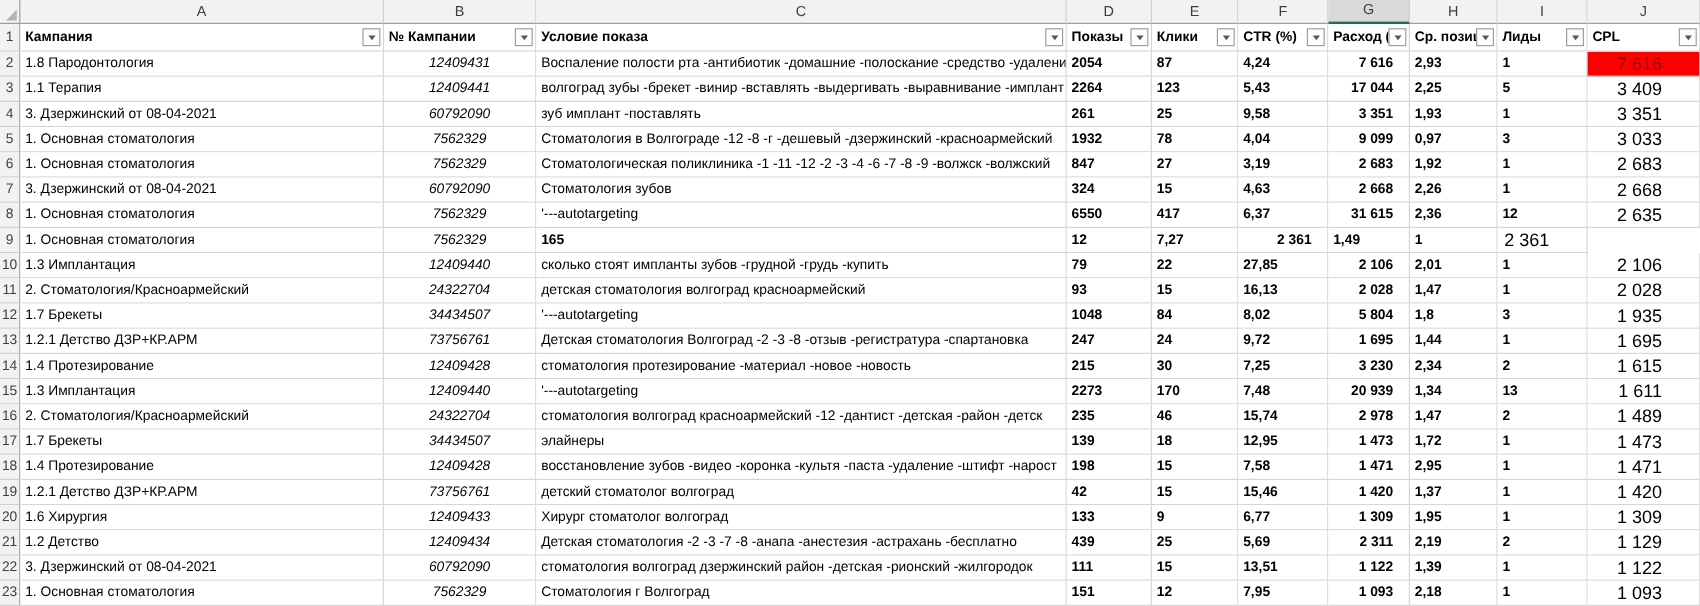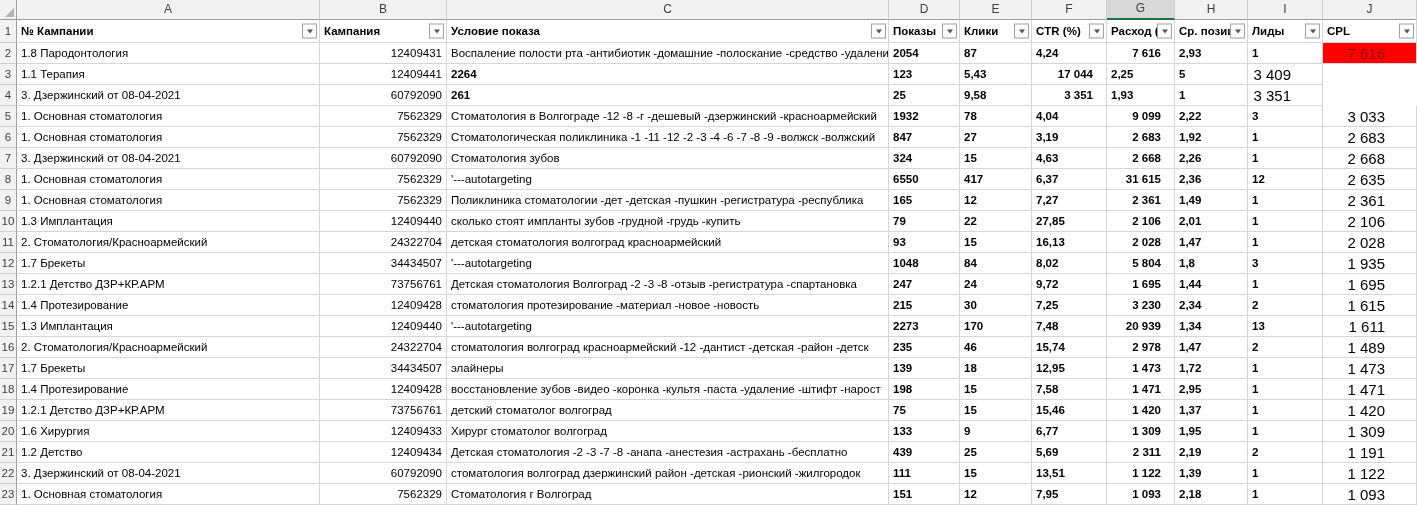--- a/index.html
+++ b/index.html
@@ -44,21 +44,21 @@
   .filter-arrow{width:0;height:0;border-left:3.5px solid transparent;border-right:3.5px solid transparent;border-top:4px solid #555;}
   
   .data-row{height:21px;}
   .cell{
     box-sizing:border-box;font-size:11.5px;color:#000;line-height:20px;
     padding:0 3px 0 4px;white-space:nowrap;overflow:hidden;background:#fff;
     border-right:1px solid #d6d6d6;border-bottom:1px solid #d6d6d6;
   }
   .data-row .gutter-cell{line-height:20px;}
   .c-campaign{}
-  .c-campaign_no{text-align:right;padding-right:4px;}
+  .c-campaign_no{text-align:center;padding-right:4px;font-style:italic;}
   .c-condition{padding-right:0;}
   .c-impressions,.c-clicks,.c-ctr,.c-avg_pos,.c-leads{font-weight:bold;}
   .c-cost{font-weight:bold;text-align:right;padding-right:13px;}
   .c-cpl{text-align:right;font-size:15px;padding-right:31px;line-height:21px;}
   .c-cpl.hl{background:#fe0000;color:#9c0006;}
 </style>
 </head>
 <body>
 
 <div class="sheet">
@@ -73,24 +73,24 @@
       <div class="letter-cell">E</div>
       <div class="letter-cell">F</div>
       <div class="letter-cell selected">G</div>
       <div class="letter-cell">H</div>
       <div class="letter-cell">I</div>
       <div class="letter-cell">J</div>
     </div>
   <div id="grid">
       <div class="grid-row header-row">
         <div class="gutter-cell">1</div>
+        <div class="hcell"><span>Кампания</span><div class="filter-btn">
+            <div class="filter-arrow"></div>
+          </div></div>
         <div class="hcell"><span>№ Кампании</span><div class="filter-btn">
-            <div class="filter-arrow"></div>
-          </div></div>
-        <div class="hcell"><span>Кампания</span><div class="filter-btn">
             <div class="filter-arrow"></div>
           </div></div>
         <div class="hcell"><span>Условие показа</span><div class="filter-btn">
             <div class="filter-arrow"></div>
           </div></div>
         <div class="hcell"><span>Показы</span><div class="filter-btn">
             <div class="filter-arrow"></div>
           </div></div>
         <div class="hcell"><span>Клики</span><div class="filter-btn">
             <div class="filter-arrow"></div>
@@ -121,50 +121,52 @@
         <div class="cell c-ctr">4,24</div>
         <div class="cell c-cost">7 616</div>
         <div class="cell c-avg_pos">2,93</div>
         <div class="cell c-leads">1</div>
         <div class="cell c-cpl hl">7 616</div>
       </div>
       <div class="grid-row data-row">
         <div class="gutter-cell">3</div>
         <div class="cell c-campaign">1.1 Терапия</div>
         <div class="cell c-campaign_no">12409441</div>
+        <div class="cell c-condition">волгоград зубы -брекет -винир -вставлять -выдергивать -выравнивание -имплант</div>
         <div class="cell c-impressions">2264</div>
         <div class="cell c-clicks">123</div>
         <div class="cell c-ctr">5,43</div>
         <div class="cell c-cost">17 044</div>
         <div class="cell c-avg_pos">2,25</div>
         <div class="cell c-leads">5</div>
         <div class="cell c-cpl">3 409</div>
       </div>
       <div class="grid-row data-row">
         <div class="gutter-cell">4</div>
         <div class="cell c-campaign">3. Дзержинский от 08-04-2021</div>
         <div class="cell c-campaign_no">60792090</div>
+        <div class="cell c-condition">зуб имплант -поставлять</div>
         <div class="cell c-impressions">261</div>
         <div class="cell c-clicks">25</div>
         <div class="cell c-ctr">9,58</div>
         <div class="cell c-cost">3 351</div>
         <div class="cell c-avg_pos">1,93</div>
         <div class="cell c-leads">1</div>
         <div class="cell c-cpl">3 351</div>
       </div>
       <div class="grid-row data-row">
         <div class="gutter-cell">5</div>
         <div class="cell c-campaign">1. Основная стоматология</div>
         <div class="cell c-campaign_no">7562329</div>
         <div class="cell c-condition">Стоматология в Волгограде -12 -8 -г -дешевый -дзержинский -красноармейский</div>
         <div class="cell c-impressions">1932</div>
         <div class="cell c-clicks">78</div>
         <div class="cell c-ctr">4,04</div>
         <div class="cell c-cost">9 099</div>
-        <div class="cell c-avg_pos">2,22</div>
+        <div class="cell c-avg_pos">0,97</div>
         <div class="cell c-leads">3</div>
         <div class="cell c-cpl">3 033</div>
       </div>
       <div class="grid-row data-row">
         <div class="gutter-cell">6</div>
         <div class="cell c-campaign">1. Основная стоматология</div>
         <div class="cell c-campaign_no">7562329</div>
         <div class="cell c-condition">Стоматологическая поликлиника -1 -11 -12 -2 -3 -4 -6 -7 -8 -9 -волжск -волжский</div>
         <div class="cell c-impressions">847</div>
         <div class="cell c-clicks">27</div>
@@ -197,21 +199,20 @@
         <div class="cell c-ctr">6,37</div>
         <div class="cell c-cost">31 615</div>
         <div class="cell c-avg_pos">2,36</div>
         <div class="cell c-leads">12</div>
         <div class="cell c-cpl">2 635</div>
       </div>
       <div class="grid-row data-row">
         <div class="gutter-cell">9</div>
         <div class="cell c-campaign">1. Основная стоматология</div>
         <div class="cell c-campaign_no">7562329</div>
-        <div class="cell c-condition">Поликлиника стоматологии -дет -детская -пушкин -регистратура -республика</div>
         <div class="cell c-impressions">165</div>
         <div class="cell c-clicks">12</div>
         <div class="cell c-ctr">7,27</div>
         <div class="cell c-cost">2 361</div>
         <div class="cell c-avg_pos">1,49</div>
         <div class="cell c-leads">1</div>
         <div class="cell c-cpl">2 361</div>
       </div>
       <div class="grid-row data-row">
         <div class="gutter-cell">10</div>
@@ -328,21 +329,21 @@
         <div class="cell c-cost">1 471</div>
         <div class="cell c-avg_pos">2,95</div>
         <div class="cell c-leads">1</div>
         <div class="cell c-cpl">1 471</div>
       </div>
       <div class="grid-row data-row">
         <div class="gutter-cell">19</div>
         <div class="cell c-campaign">1.2.1 Детство ДЗР+КР.АРМ</div>
         <div class="cell c-campaign_no">73756761</div>
         <div class="cell c-condition">детский стоматолог волгоград</div>
-        <div class="cell c-impressions">75</div>
+        <div class="cell c-impressions">42</div>
         <div class="cell c-clicks">15</div>
         <div class="cell c-ctr">15,46</div>
         <div class="cell c-cost">1 420</div>
         <div class="cell c-avg_pos">1,37</div>
         <div class="cell c-leads">1</div>
         <div class="cell c-cpl">1 420</div>
       </div>
       <div class="grid-row data-row">
         <div class="gutter-cell">20</div>
         <div class="cell c-campaign">1.6 Хирургия</div>
@@ -360,21 +361,21 @@
         <div class="gutter-cell">21</div>
         <div class="cell c-campaign">1.2 Детство</div>
         <div class="cell c-campaign_no">12409434</div>
         <div class="cell c-condition">Детская стоматология -2 -3 -7 -8 -анапа -анестезия -астрахань -бесплатно</div>
         <div class="cell c-impressions">439</div>
         <div class="cell c-clicks">25</div>
         <div class="cell c-ctr">5,69</div>
         <div class="cell c-cost">2 311</div>
         <div class="cell c-avg_pos">2,19</div>
         <div class="cell c-leads">2</div>
-        <div class="cell c-cpl">1 191</div>
+        <div class="cell c-cpl">1 129</div>
       </div>
       <div class="grid-row data-row">
         <div class="gutter-cell">22</div>
         <div class="cell c-campaign">3. Дзержинский от 08-04-2021</div>
         <div class="cell c-campaign_no">60792090</div>
         <div class="cell c-condition">стоматология волгоград дзержинский район -детская -рионский -жилгородок</div>
         <div class="cell c-impressions">111</div>
         <div class="cell c-clicks">15</div>
         <div class="cell c-ctr">13,51</div>
         <div class="cell c-cost">1 122</div>

